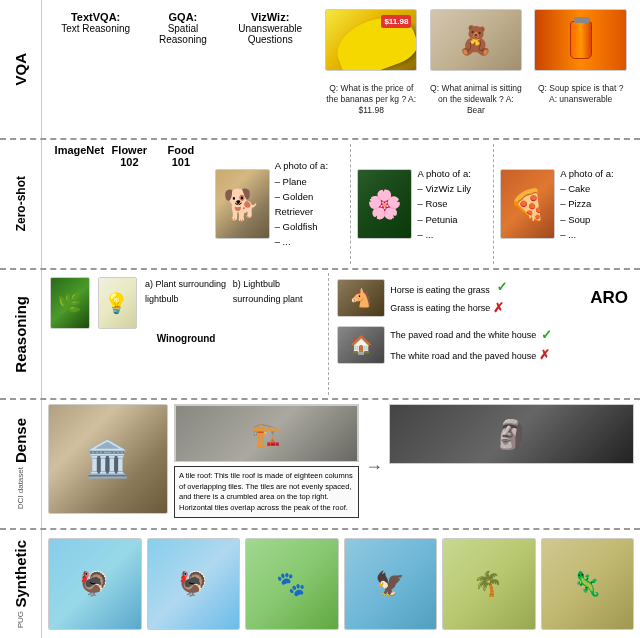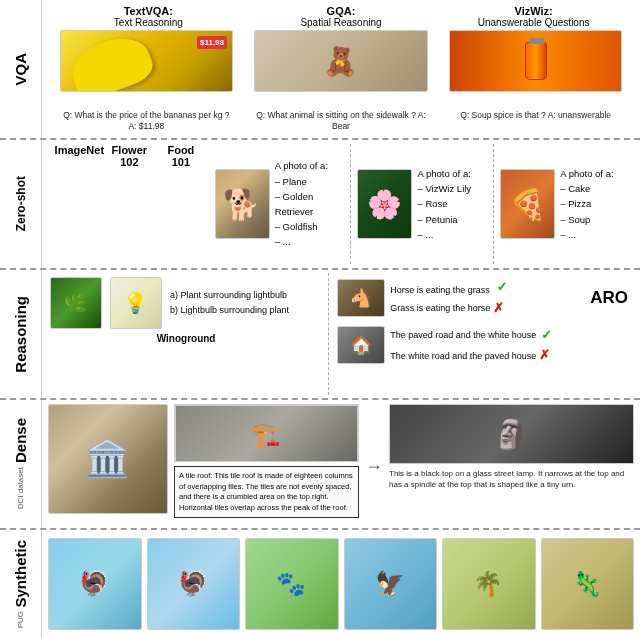--- a/index.html
+++ b/index.html
@@ -98,21 +98,21 @@
       position: absolute;
       top: -5px; left: 3px;
       width: 16px; height: 6px;
       background: #888;
       border-radius: 2px;
     }
 
     .vqa-caption {
       font-size: 8.5px;
       text-align: center;
-      margin-top: 18px;
+      margin-top: 12px;
       color: #222;
       line-height: 1.3;
     }
 
     .img-dog {
       width: 100%;
       height: 100%;
       background: linear-gradient(135deg, #c9a96e 0%, #d4b882 30%, #8a7a5a 70%, #6a5a40 100%);
       display: flex;
       align-items: center;
@@ -413,21 +413,21 @@
   </style>
 </head>
 <body>
 
 <div class="main-container" style="flex-direction: column;">
 
   <div class="row-wrapper row-vqa" style="height: 140px; border-bottom: 2px dashed #999;">
     <div class="label-sidebar">
       <span class="main-label">VQA</span>
     </div>
-    <div style="flex:1; display:flex; flex-direction:column; padding: 3px 6px;">
+    <div style="flex:1; display:flex; flex-direction:row; padding: 9px 6px;">
 
       <div style="display:flex; justify-content:space-around; padding: 2px 4px;">
         <div style="text-align:center; width:30%;">
           <div style="font-weight:bold; font-size:11px;">TextVQA:</div>
           <div style="font-size:10px;">Text Reasoning</div>
         </div>
         <div style="text-align:center; width:30%;">
           <div style="font-weight:bold; font-size:11px;">GQA:</div>
           <div style="font-size:10px;">Spatial Reasoning</div>
         </div>
@@ -532,21 +532,21 @@
     <div style="flex:1; display:flex; padding: 3px 4px; gap:4px;">
 
       <div style="width:48%; border-right:1px dashed #aaa; padding: 4px 6px 4px 4px;">
         <div style="display:flex; gap:8px; margin-bottom:3px;">
           <div class="reasoning-img-box">
             <div class="img-plant"></div>
           </div>
           <div class="reasoning-img-box">
             <div class="img-bulb"></div>
           </div>
-          <div style="font-size:9px; line-height:1.7; display:flex; flex-direction:column; justify-content:center;">
+          <div style="font-size:9px; line-height:1.7; display:flex; flex-direction:row; justify-content:center;">
             <div>a) Plant surrounding lightbulb</div>
             <div>b) Lightbulb surrounding plant</div>
           </div>
         </div>
         <div class="winoground-label">Winoground</div>
       </div>
 
       <div style="flex:1; padding: 4px 4px;">
         <div style="display:flex; flex-direction:column; gap:6px;">
 
@@ -606,21 +606,20 @@
 
         <div class="dense-caption-box">A tile roof: This tile roof is made of eighteen columns of overlapping tiles. The tiles are not evenly spaced, and there is a crumbled area on the top right. Horizontal tiles overlap across the peak of the roof.</div>
       </div>
 
       <div style="display:flex; align-items:center; font-size:18px; color:#555;">→</div>
 
       <div style="flex:1; display:flex; flex-direction:column; gap:4px;">
         <div style="height:60px; border:1px solid #ccc; overflow:hidden;">
           <div class="img-lamp"></div>
         </div>
-        <div class="dense-right-text">This is a black top on a glass street lamp. It narrows at the top and has a spindle at the top that is shaped like a tiny urn.</div>
       </div>
     </div>
   </div>
 
   <div class="row-wrapper" style="height: 108px; position:relative;">
     <div class="label-sidebar">
       <span class="main-label">Synthetic</span>
       <span class="sub-label-vertical">PUG</span>
     </div>
     <div style="flex:1; display:flex; padding: 6px 6px; gap:5px; align-items:center;">

